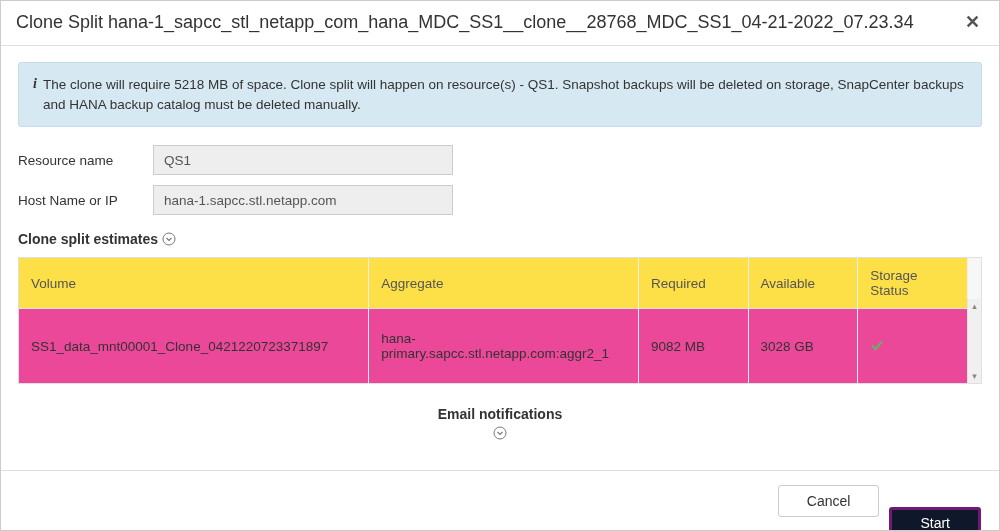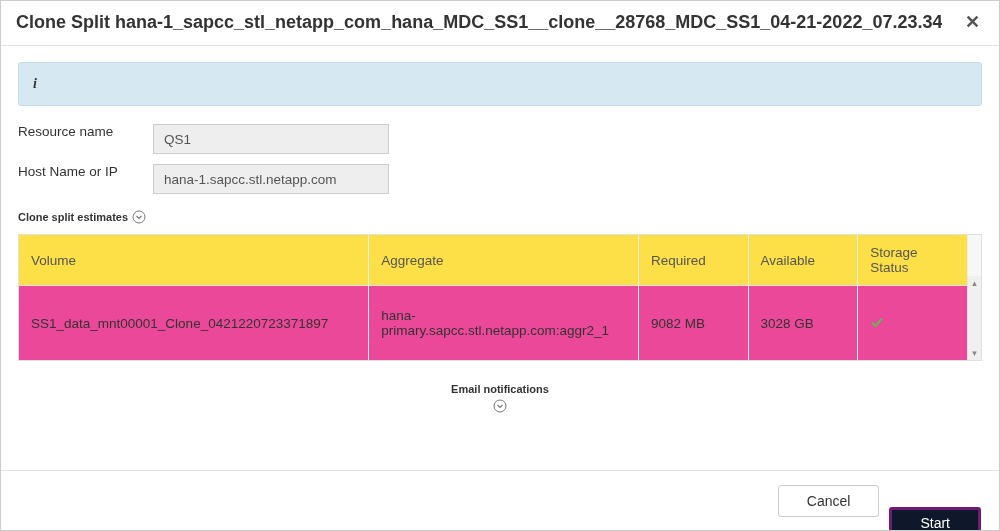--- a/index.html
+++ b/index.html
@@ -15,21 +15,21 @@
     }
     .header {
       display: flex;
       align-items: center;
       justify-content: space-between;
       padding: 10px 15px 12px 15px;
       border-bottom: 1px solid #e0e0e0;
     }
     .header-title {
       font-size: 18px;
-      font-weight: 700;
+      font-weight: 400;
       color: #333;
       white-space: nowrap;
       overflow: hidden;
       text-overflow: ellipsis;
     }
     .close-icon {
       cursor: pointer;
       font-size: 18px;
       color: #555;
       padding: 0 4px;
@@ -53,39 +53,39 @@
     }
     .info-banner .info-i {
       font-style: italic;
       font-weight: 700;
       font-family: Georgia, serif;
       font-size: 14px;
       line-height: 1.3;
     }
     .form-row {
       display: flex;
-      align-items: flex-start;
+      align-items: center;
       margin-bottom: 10px;
     }
     .form-label {
       width: 135px;
       font-size: 13.5px;
       color: #333;
     }
     .form-input {
-      width: 236px;
+      width: 300px;
       height: 30px;
       background: #eeeeee;
       border: 1px solid #ccc;
       padding: 0 10px;
       font-size: 13.5px;
       color: #555;
     }
     .section-title {
-      font-size: 11px;
+      font-size: 14px;
       font-weight: 600;
       color: #333;
       margin-top: 16px;
       margin-bottom: 10px;
       display: flex;
       align-items: center;
       gap: 4px;
     }
     .chevron-icon {
       display: inline-flex;
@@ -184,20 +184,21 @@
 
 <div class="header">
   <div class="header-title">Clone Split hana-1_sapcc_stl_netapp_com_hana_MDC_SS1__clone__28768_MDC_SS1_04-21-2022_07.23.34</div>
   <div class="close-icon">✕</div>
 </div>
 
 <div class="content">
 
   <div class="info-banner">
     <span class="info-i">i</span>
+    <span>The clone will require 5218 MB of space. Clone split will happen on resource(s) - QS1. Snapshot backups will be deleted on storage, SnapCenter backups and HANA backup catalog must be deleted manually.</span>
   </div>
 
   <div class="form-row">
     <div class="form-label">Resource name</div>
     <input class="form-input" type="text" readonly="" value="QS1" style="">
   </div>
 
   <div class="form-row">
     <div class="form-label">Host Name or IP</div>
     <input class="form-input" type="text" readonly="" value="hana-1.sapcc.stl.netapp.com" style="">

